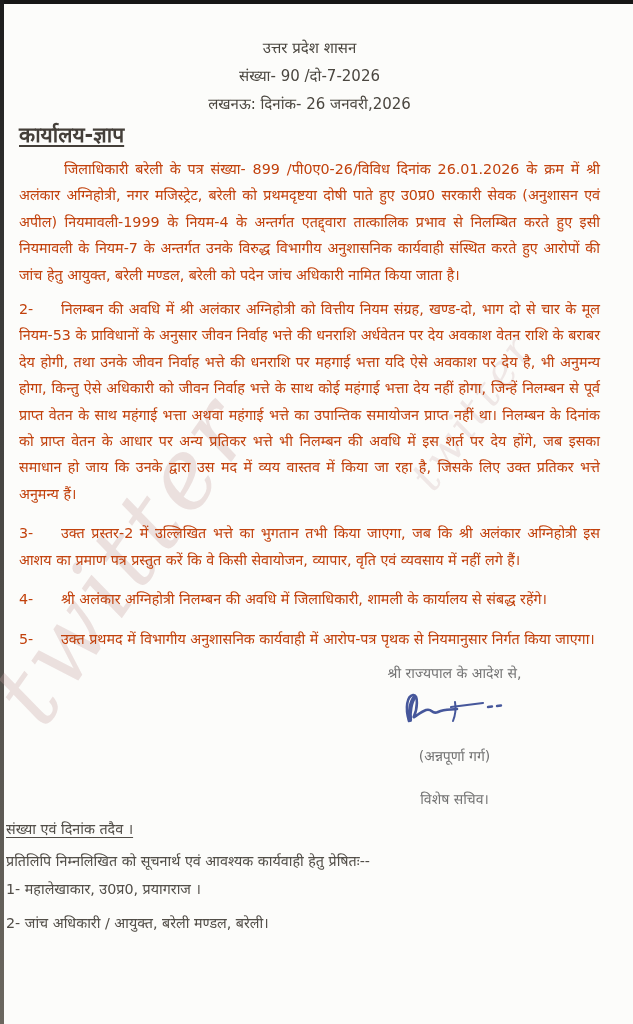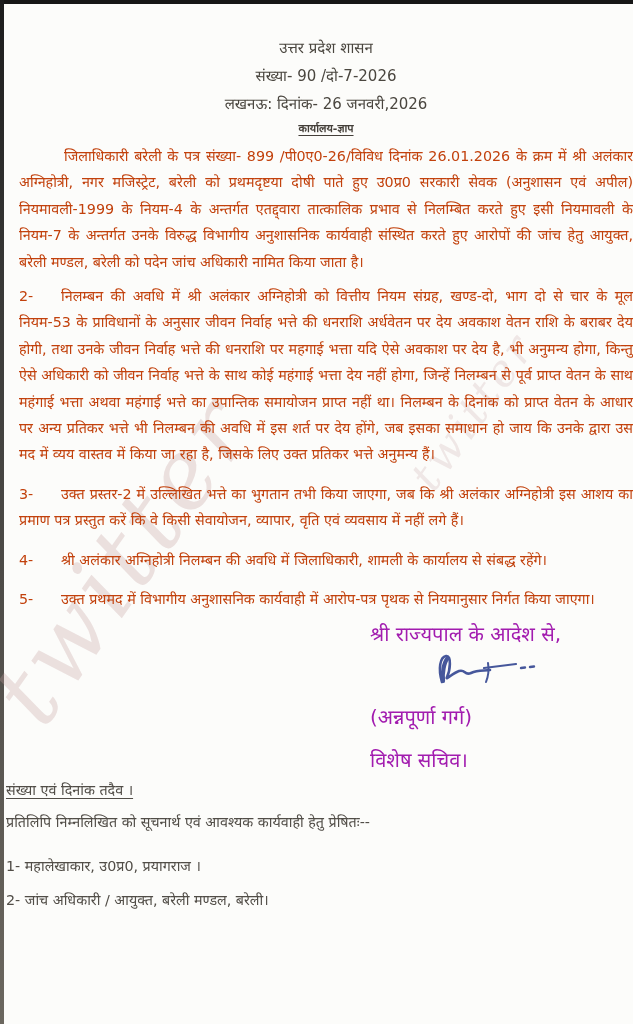--- a/index.html
+++ b/index.html
@@ -22,49 +22,49 @@
     position:absolute;
     font-family:"DejaVu Serif", serif;
     font-style:italic;
     pointer-events:none;
     white-space:nowrap;
     color:rgba(197,158,158,0.30);
   }
   .wm1{left:-30px;top:680px;font-size:96px;transform:rotate(-55deg);transform-origin:left top;letter-spacing:6px;}
   .wm2{left:400px;top:470px;font-size:44px;transform:rotate(-55deg);transform-origin:left top;color:rgba(197,158,158,0.22);letter-spacing:4px;}
 
-  .content{position:relative;padding:34px 0 0 19px;box-sizing:border-box;}
+  .content{position:relative;padding:34px 33px 0 19px;box-sizing:border-box;}
 
   .hdr{ text-align:center; font-size:15px; line-height:28px; color:#4a463f; }
   .hdr div{margin:0;}
   .doc-title{
-    text-align:center; font-size:11px; font-weight:bold; color:#443f39;
+    font-size:21px; font-weight:bold; color:#443f39;
     text-decoration:underline; text-underline-offset:3px; margin-top:2px; margin-bottom:8px;
   }
 
   .para{
     font-size:14.3px; line-height:26.4px; text-align:justify;
     margin:0 0 9px 0; color:#c2410c;
   }
   .para.first{ text-indent:45px; margin-bottom:8px;}
   .pnum{ display:inline-block; width:42px; text-indent:0; }
   .para.gap{ margin-top:13px; }
 
   .sig-block{
-    width:235px; margin:6px 28px 0 auto; text-align:left;
-    font-size:20px; line-height:25px; color:#a21caf;
+    width:235px; margin:6px 28px 0 auto; text-align:center;
+    font-size:14px; line-height:25px; color:#737373;
   }
   .sig-order{ white-space:nowrap; }
   .sig-ink{ display:block; margin:2px auto -2px auto; }
   .sig-name{ margin-top:16px; }
   .sig-desig{ margin-top:18px; }
 
   .footer{ margin-top:4px; margin-left:-13px; font-size:14.3px; line-height:26px; color:#514d47;}
   .ref-line{ text-decoration:underline; text-underline-offset:3px; margin-bottom:6px; }
-  .copy-line{ margin-bottom:18px; }
+  .copy-line{ margin-bottom:2px; }
   .recipient{ margin-bottom:8px; }
 </style>
 </head>
 <body>
 
 <div class="page">
 
   <div class="edge-top"></div>
   <div class="edge-left"></div>
 

